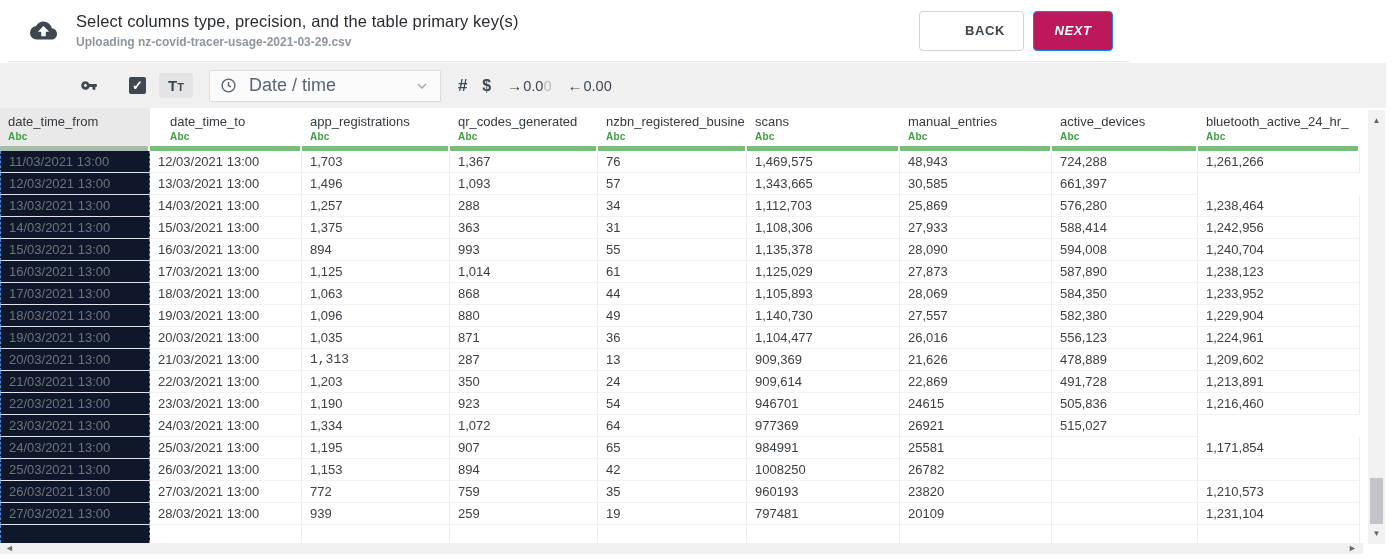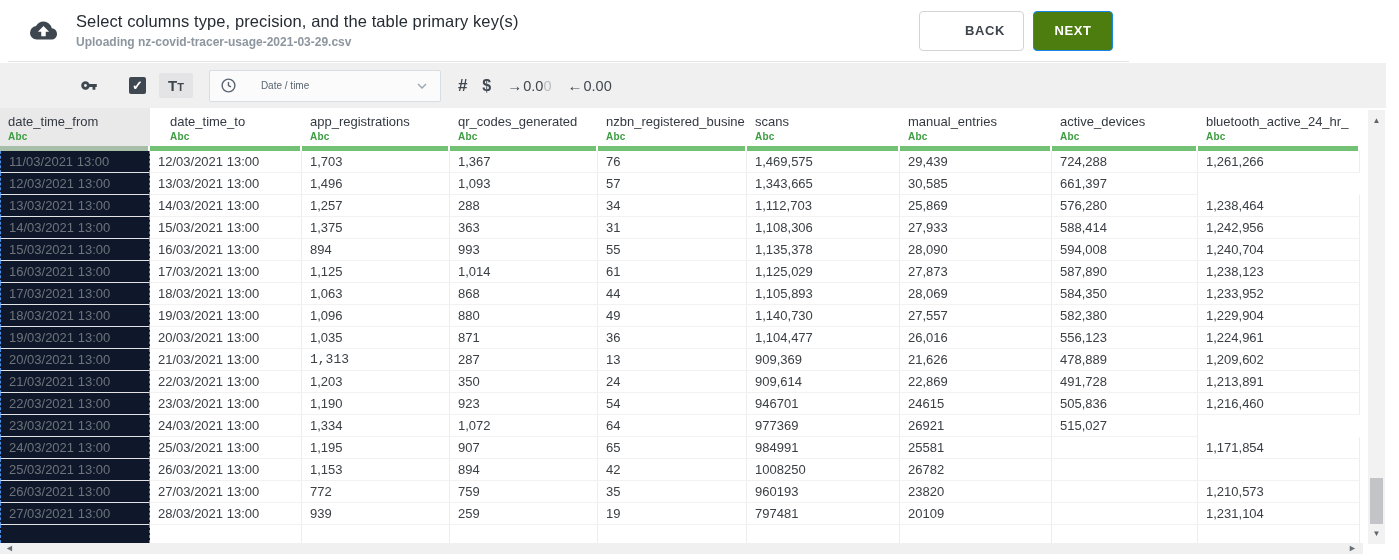--- a/index.html
+++ b/index.html
@@ -11,33 +11,33 @@
   .header { position:absolute; left:8px; top:0; width:1121px; height:62px; background:#fff;
             border-bottom:1px solid #e4e4e6; display:flex; align-items:center; }
   .upload-icon { margin-left:18px; width:34px; height:30px; display:flex; align-items:center; justify-content:center; }
   .titles { margin-left:16px; }
   .title { font-size:16.5px; color:#262c33; font-weight:500; letter-spacing:.1px; }
   .subtitle { margin-top:4px; font-size:12px; color:#8d969e; font-weight:700; }
   .header-buttons { margin-left:auto; margin-right:16px; display:flex; gap:9px; }
   .btn { height:40px; min-width:80px; padding:0 18px; font-family:"Liberation Sans",sans-serif;
          font-size:13px; font-weight:700; letter-spacing:.6px; border-radius:4px; cursor:pointer; }
   .btn-back { background:#fff; border:1px solid #d4d4d6; color:#3d444c;padding-left:45px; }
-  .btn-next { background:#4d7c0f; border:1px solid #1786ea; color:#fff; }
+  .btn-next { background:#be185d; border:1px solid #1786ea; color:#fff;font-style:italic; }
 
   
   .toolbar { position:absolute; left:0; top:63px; width:1386px; height:45px; background:#f0f0f1;
              display:flex; align-items:center; }
   .tb-key { margin-left:78px; display:flex; align-items:center; }
   .tb-checkbox { margin-left:29px; width:17px; height:17px; background:#3f4750; border-radius:2px;
                  color:#fff; font-size:13px; line-height:17px; text-align:center; font-weight:700; }
   .tb-text-btn { margin-left:13px; background:#e4e4e6; border-radius:2px; padding:4px 9px;
                  font-size:15px; font-weight:600; color:#3f4750; font-variant:small-caps; }
   .tb-dropdown { margin-left:16px; width:232px; height:32px; background:#fbfbfc; border:1px solid #d8dde2;
                  border-radius:2px; display:flex; align-items:center; padding:0 10px; }
-  .tb-dropdown .dd-label { margin-left:24px; font-size:10px; color:#5a6570; }
+  .tb-dropdown .dd-label { margin-left:12px; font-size:18px; color:#5a6570; }
   .tb-dropdown .dd-chevron { margin-left:auto; display:flex; }
   .tb-glyph { color:#3f4750; font-weight:600; }
   .tb-hash { margin-left:17px; font-size:17px; }
   .tb-dollar { margin-left:15px; font-size:16px; }
   .tb-dec { margin-left:16px; font-size:14.5px; color:#3f4750; display:flex; align-items:center; }
   .tb-dec .arrow { font-size:15px; margin-right:1px; }
   .tb-dec .faded { color:#b7bcc1; }
 
   
   .grid { position:absolute; left:0; top:108px; width:1362px; overflow:hidden; }
@@ -172,21 +172,21 @@
         <div class="bar" style="width: 144px;"></div>
         <div class="bar" style="width: 160px;"></div>
       </div>
       <div class="grid-row">
         <div class="td sel" style="width: 150px;">11/03/2021 13:00</div>
         <div class="td" style="width: 152px;">12/03/2021 13:00</div>
         <div class="td" style="width: 148px;">1,703</div>
         <div class="td" style="width: 148px;">1,367</div>
         <div class="td" style="width: 149px;">76</div>
         <div class="td" style="width: 153px;">1,469,575</div>
-        <div class="td" style="width: 152px;">29,439</div>
+        <div class="td" style="width: 152px;">48,943</div>
         <div class="td" style="width: 146px;">724,288</div>
         <div class="td" style="width: 162px;">1,261,266</div>
       </div>
       <div class="grid-row">
         <div class="td sel" style="width: 150px;">12/03/2021 13:00</div>
         <div class="td" style="width: 152px;">13/03/2021 13:00</div>
         <div class="td" style="width: 148px;">1,496</div>
         <div class="td" style="width: 148px;">1,093</div>
         <div class="td" style="width: 149px;">57</div>
         <div class="td" style="width: 153px;">1,343,665</div>

